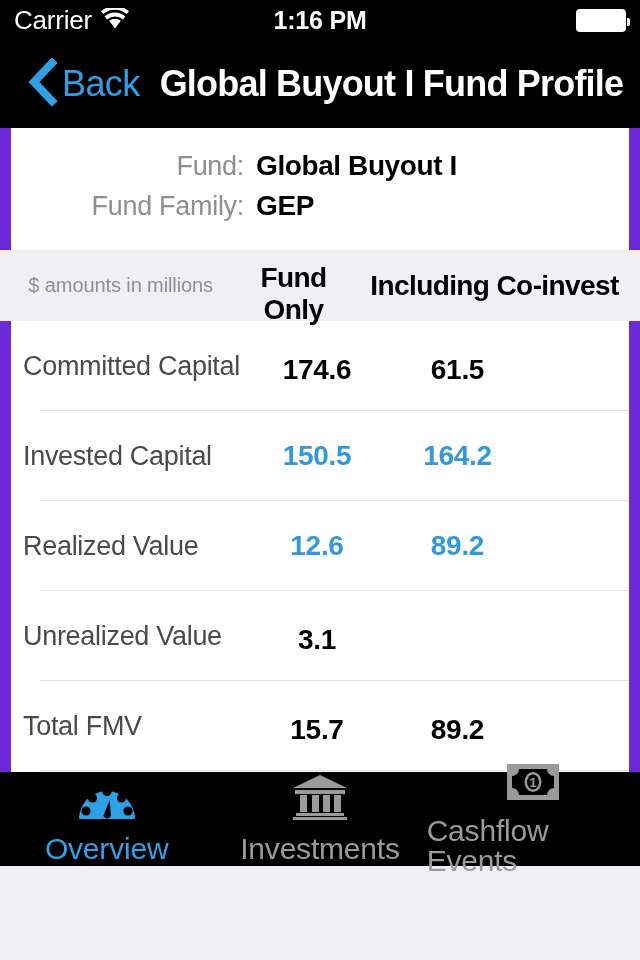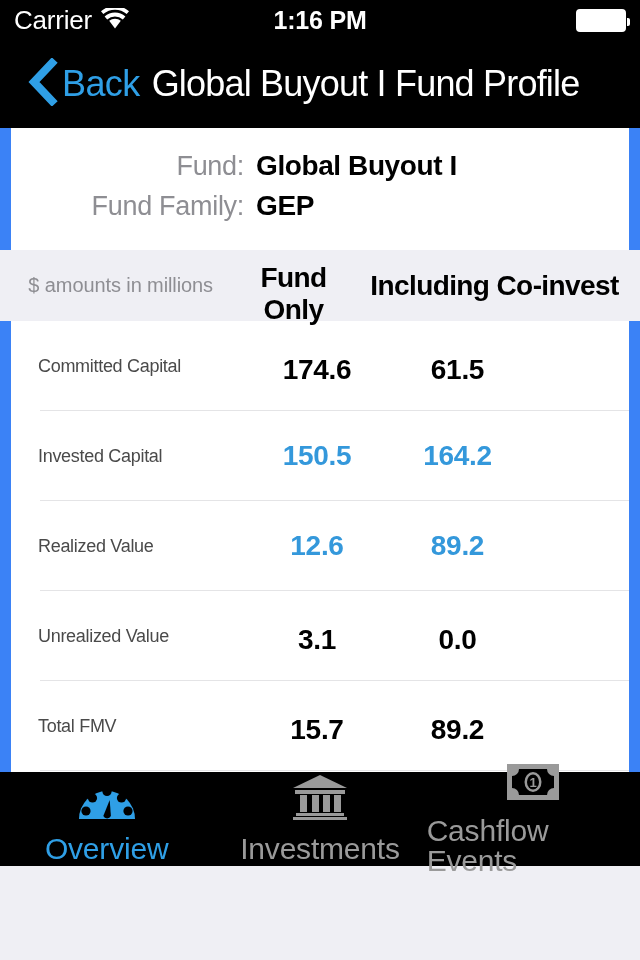--- a/index.html
+++ b/index.html
@@ -93,30 +93,30 @@
   }
   .back-label {
     color: #2f9fe6;
     font-size: 36px;
     letter-spacing: -0.6px;
     line-height: 1;
   }
   .nav-title {
     color: #fff;
     font-size: 36px;
-    font-weight: normal;
+    font-weight: bold;
     letter-spacing: -0.8px;
-    margin-left: 12px;
+    margin-left: 20px;
     line-height: 1;
     white-space: nowrap;
   }
 
   
   .content {
-    background: #3b82f6;
+    background: #6d28d9;
     height: 738px;
     position: relative;
   }
 
   .card {
     background: #fff;
     margin: 0 11px;
   }
 
   .fund-card {
@@ -193,24 +193,24 @@
     content: "";
     position: absolute;
     left: 29px;
     right: 0;
     bottom: 0;
     height: 1px;
     background: #e4e4e6;
   }
   .row-label {
     width: 245px;
-    padding-left: 27px;
+    padding-left: 12px;
     box-sizing: border-box;
     color: #4a4a4a;
-    font-size: 18px;
+    font-size: 27px;
     letter-spacing: -0.3px;
   }
   .row-val-a {
     width: 122px;
     text-align: center;
     font-size: 28px;
     font-weight: bold;
     letter-spacing: -0.3px;
   }
   .row-val-b {
@@ -326,21 +326,20 @@
 
     <div class="table-row">
       <div class="row-label">Realized Value</div>
       <div class="row-val-a v-blue">12.6</div>
       <div class="row-val-b v-blue">89.2</div>
     </div>
 
     <div class="table-row">
       <div class="row-label">Unrealized Value</div>
       <div class="row-val-a v-black">3.1</div>
-      <div class="row-val-b v-black">0.0</div>
     </div>
 
     <div class="table-row">
       <div class="row-label">Total FMV</div>
       <div class="row-val-a v-black">15.7</div>
       <div class="row-val-b v-black">89.2</div>
     </div>
 
   </div>
 

